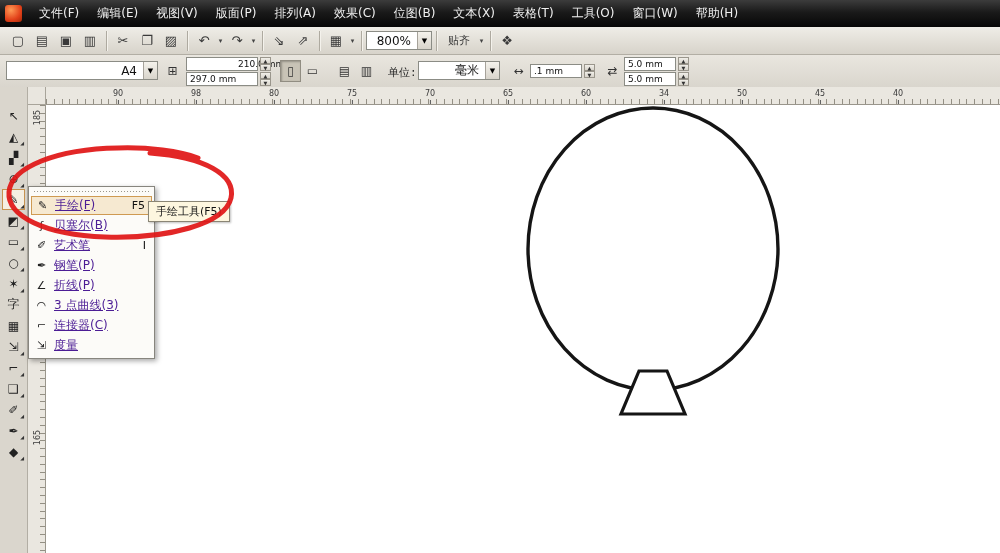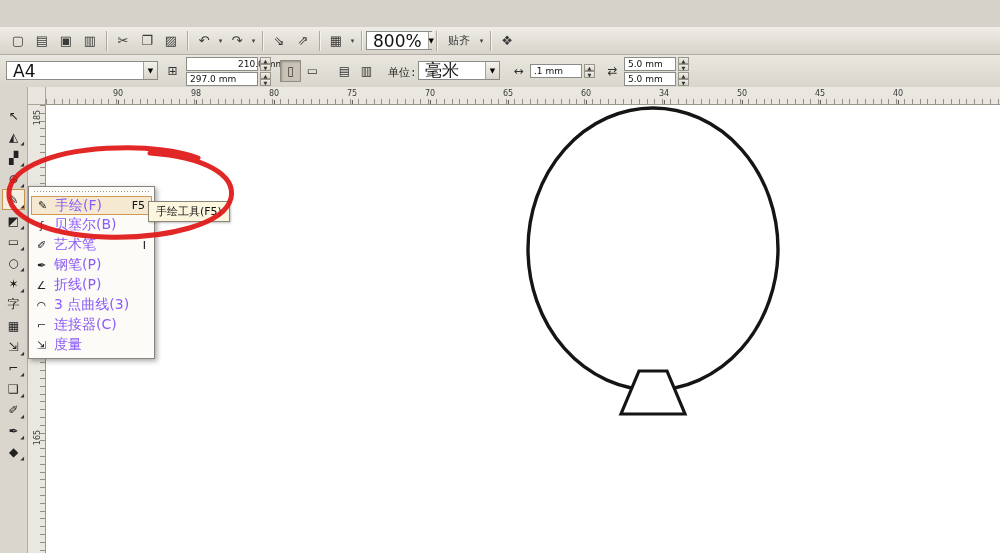--- a/index.html
+++ b/index.html
@@ -16,21 +16,21 @@
 
   
   #toolbar { position:absolute; left:0; top:27px; right:0; height:28px;
     background: linear-gradient(#efede7, #d7d3ca);
     border-bottom:1px solid #b2aea4; display:flex; align-items:center; padding-left:6px; }
   .tbtn { width:24px; height:22px; display:flex; align-items:center; justify-content:center;
     font-size:13px; color:#3a3a3a; border:1px solid transparent; }
   .dd { font-size:7px; color:#444; width:9px; text-align:center; }
   .tsep { width:1px; height:20px; background:#aeaaa0; margin:0 4px; box-shadow:1px 0 0 #f4f2ec; }
   .combo { display:flex; align-items:center; background:#fff; border:1px solid #8b8c85; height:19px; }
-  .combo .val { font-size:17px; padding:0 6px; color:#111; }
+  .combo .val { font-size:12px; padding:0 6px; color:#111;text-align:right; }
   .combo .arrow { width:14px; height:17px; display:flex; align-items:center; justify-content:center;
     font-size:7px; background:linear-gradient(#f4f2ec,#d8d4cb); border-left:1px solid #a6a29a; }
 
   
   #propbar { position:absolute; left:0; top:55px; right:0; height:40px;
     background: linear-gradient(#e9e6df, #d6d2c9);
     border-bottom:1px solid #b2aea4; }
   #propbar .lbl { font-size:11px; color:#222;font-family:Liberation Mono, monospace; }
   .mini-field { display:flex; align-items:center; background:#fff; border:1px solid #8b8c85; height:14px; }
   .mini-field .val { font-size:9px; padding:0 3px; color:#111; white-space:nowrap; }
@@ -70,37 +70,52 @@
   #drawing-svg { position:absolute; left:0; top:0; }
 
   
   #flyout { position:absolute; left:28px; top:186px; width:127px; z-index:30;
     background:#fcfbf8; border:1px solid #87857e; box-shadow:2px 2px 5px rgba(0,0,0,.35); padding:2px 2px 3px; }
   .grip { height:3px; margin:1px 3px 3px;
     background: repeating-linear-gradient(to right, #9a968c 0 1px, transparent 1px 3px);
     background-size:100% 1px; background-position:0 1px; background-repeat:no-repeat; }
   .fitem { display:flex; align-items:center; height:20px; padding:0 3px; gap:5px; }
   .fitem .fi-icon { width:15px; text-align:center; font-size:11px; color:#222; }
-  .fitem .fi-label { flex:1; font-size:14px; color:#8b5cf6; white-space:nowrap; }
+  .fitem .fi-label { flex:1; font-size:12px; color:#4c1d95; white-space:nowrap;text-decoration:underline; }
   .fitem .fi-short { font-size:11px; color:#111; padding-right:3px; }
   .fitem.selected { border:1px solid #cf9a52; background:#f6e9d1; height:19px; }
 
   
   #tooltip { position:absolute; left:148px; top:201px; z-index:35;
     background:#fdf6df; border:1px solid #8a8575; font-size:11px; color:#111;
     padding:2px 7px; white-space:nowrap; box-shadow:1px 1px 2px rgba(0,0,0,.25); }
 
   
   #annotation-svg { position:absolute; left:0; top:0; z-index:50; pointer-events:none; }
 </style>
 </head>
 <body>
 
 <div id="app">
 
+  <div id="menubar">
+    <div id="app-logo"></div>
+    <div class="menu-item">文件(F)</div>
+    <div class="menu-item">编辑(E)</div>
+    <div class="menu-item">视图(V)</div>
+    <div class="menu-item">版面(P)</div>
+    <div class="menu-item">排列(A)</div>
+    <div class="menu-item">效果(C)</div>
+    <div class="menu-item">位图(B)</div>
+    <div class="menu-item">文本(X)</div>
+    <div class="menu-item">表格(T)</div>
+    <div class="menu-item">工具(O)</div>
+    <div class="menu-item">窗口(W)</div>
+    <div class="menu-item">帮助(H)</div>
+  </div>
 
   <div id="toolbar">
     <div class="tbtn">▢</div>
     <div class="tbtn">▤</div>
     <div class="tbtn">▣</div>
     <div class="tbtn">▥</div>
     <div class="tsep"></div>
     <div class="tbtn">✂</div>
     <div class="tbtn">❐</div>
     <div class="tbtn">▨</div>

